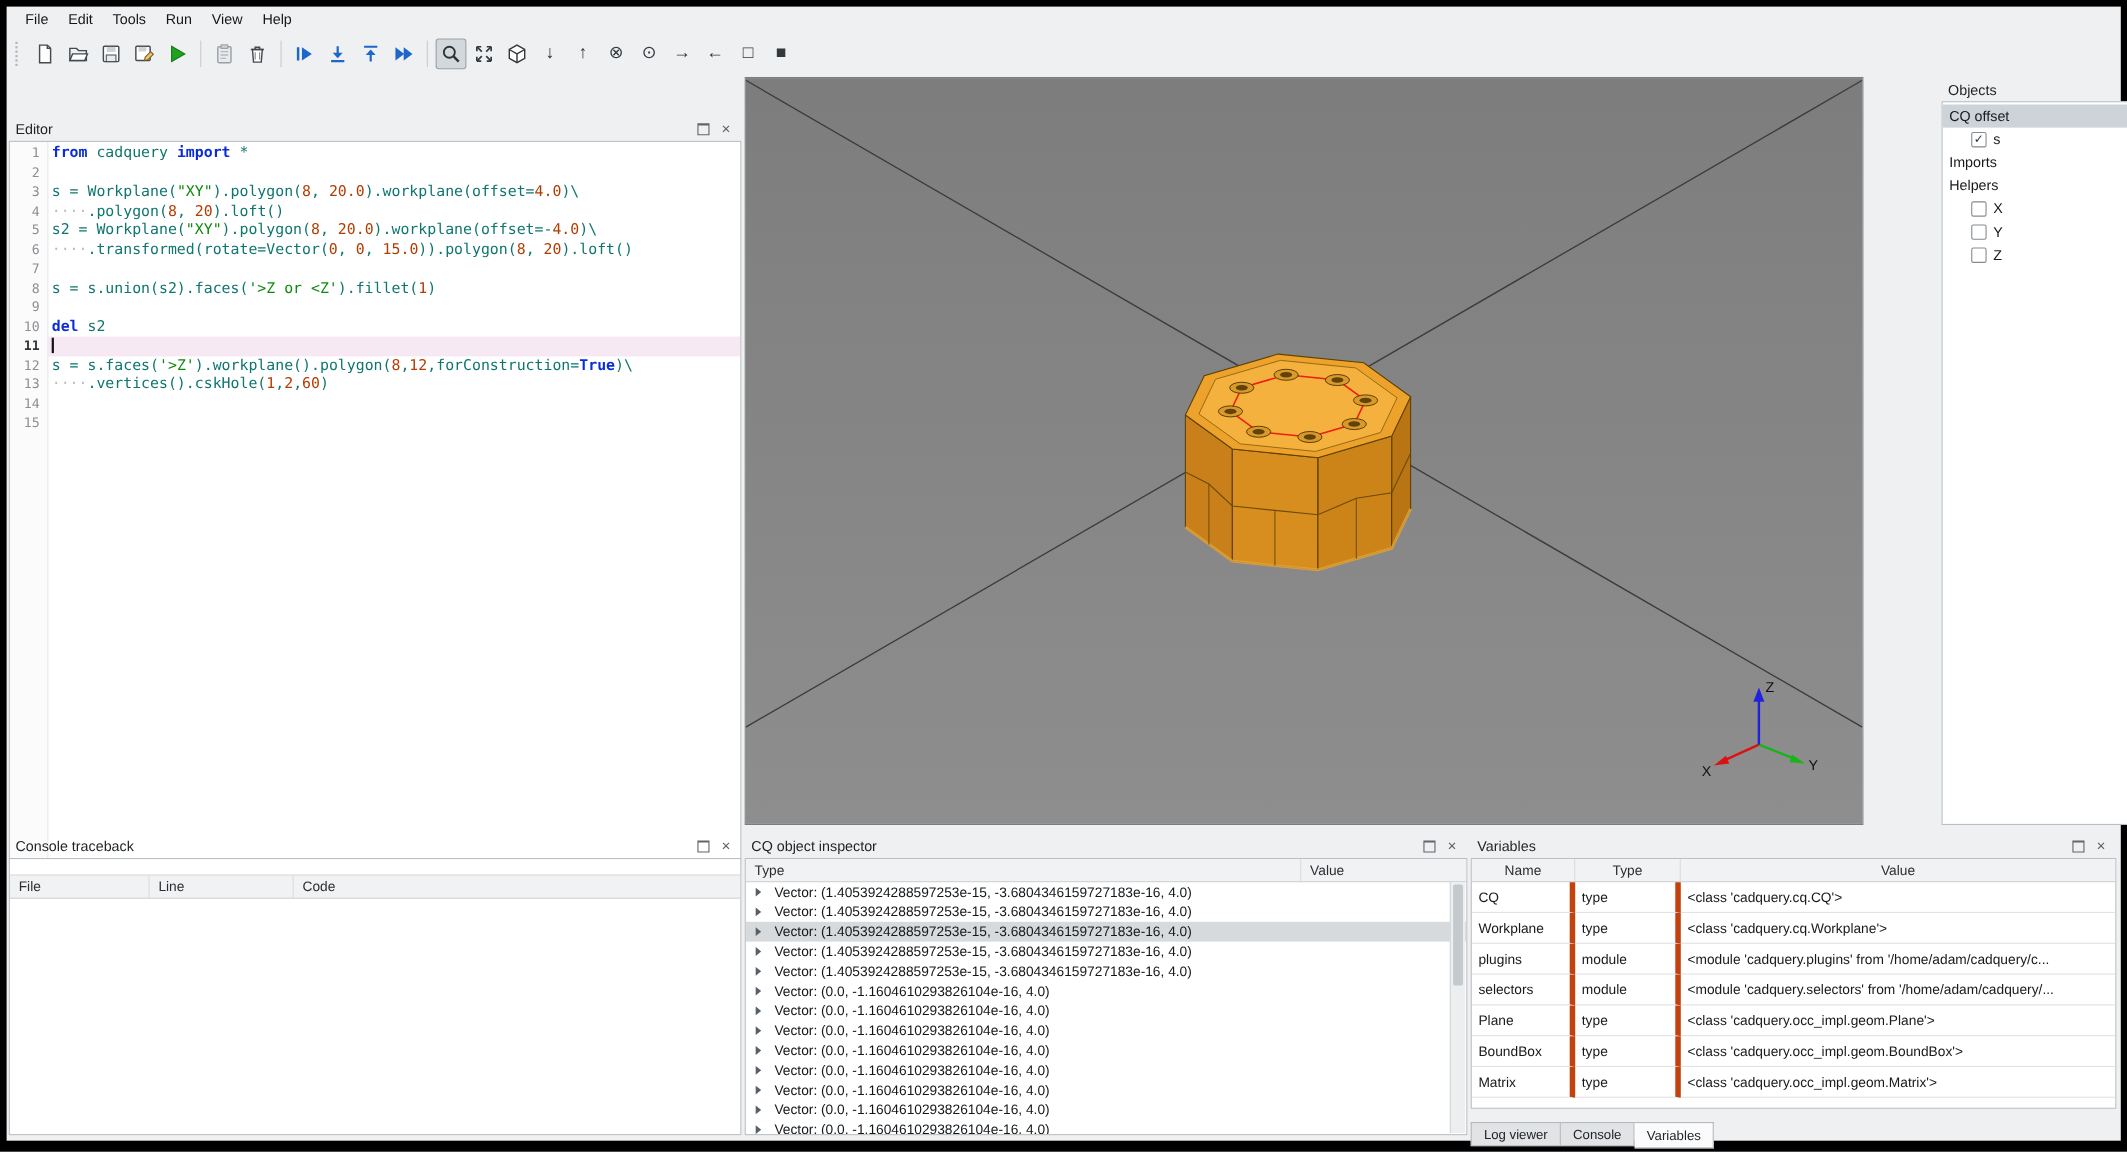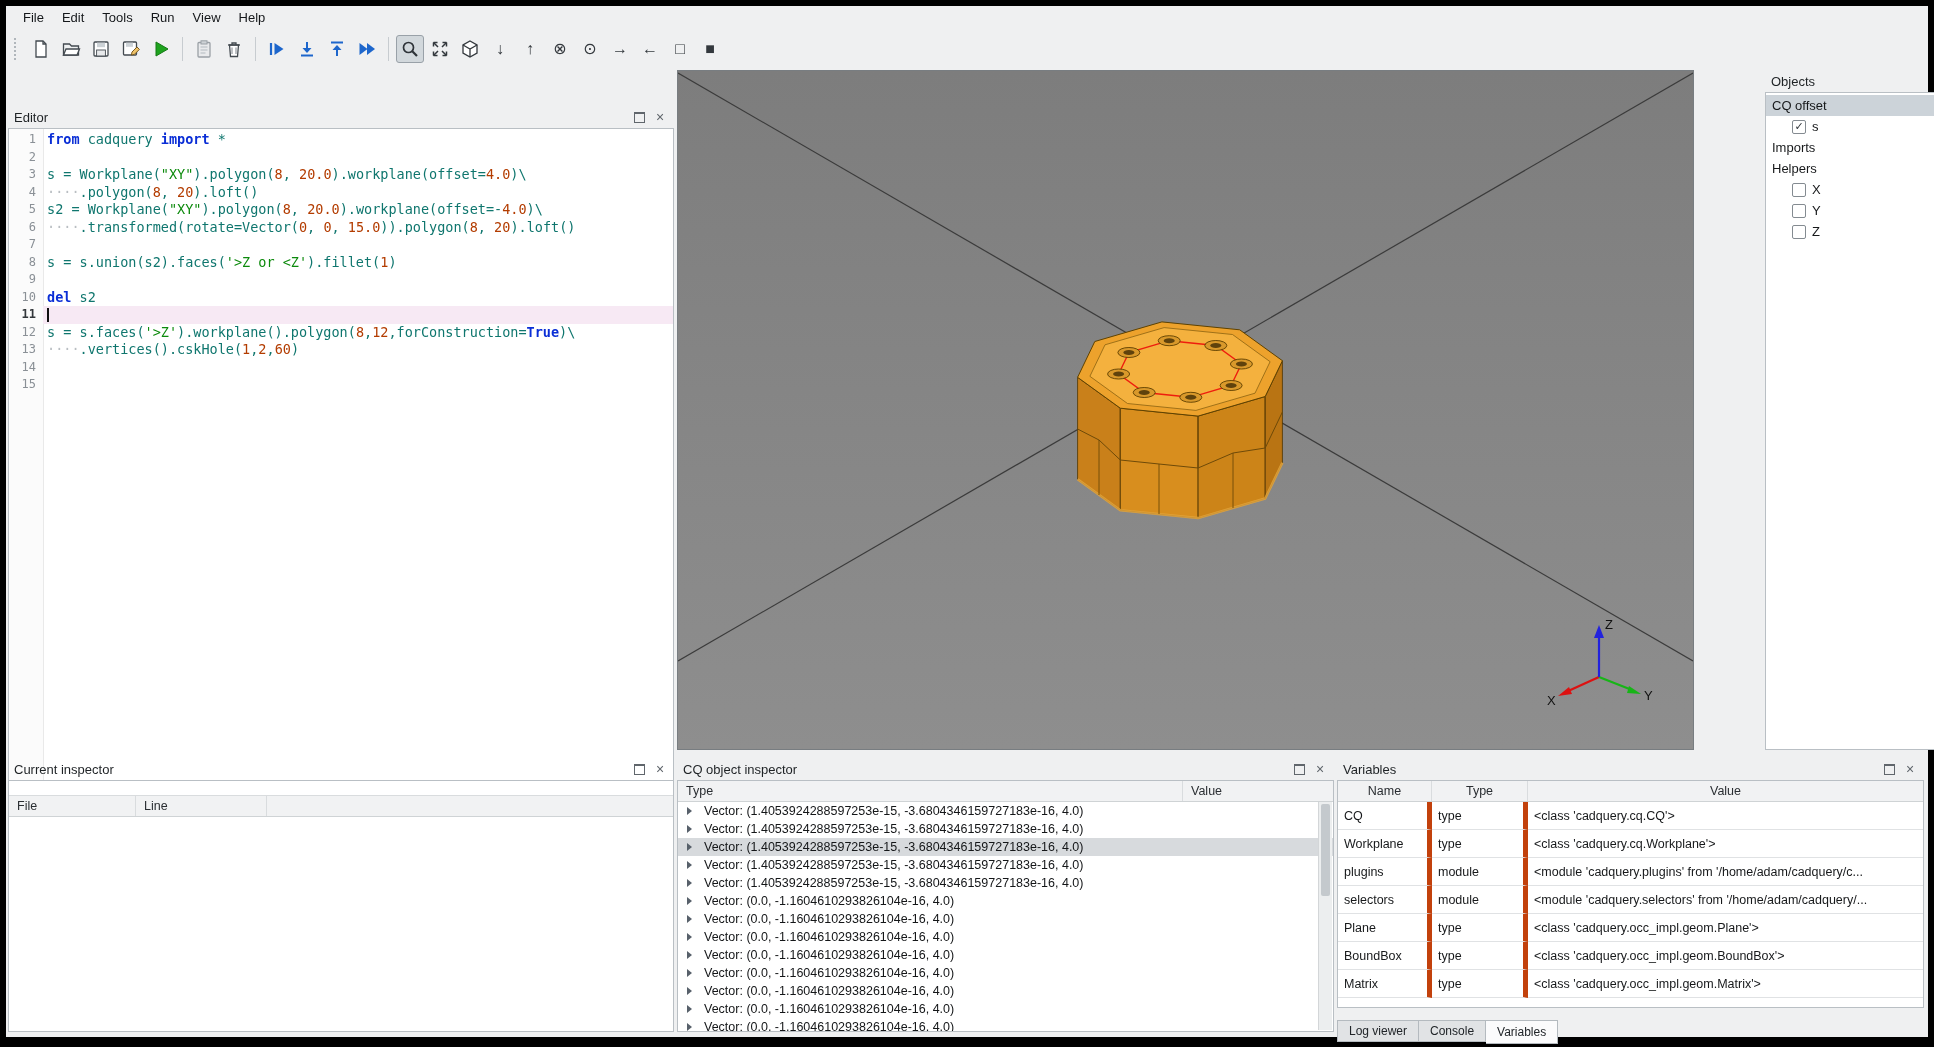--- a/index.html
+++ b/index.html
@@ -397,32 +397,33 @@
           <div class="trow" style="padding-left: 26px;">
             <span class="cb"></span>
             <span>Z</span>
           </div>
         </div>
     </div>
   </div>
 
   <div class="panel" style="left:2px;top:752px;width:666px;height:274px;">
     <div class="ptitle">
-      <span>Current inspector</span>
+      <span>Console traceback</span>
       <span class="spacer"></span>
       <span class="ticon">
           <span class="flbox"></span>
         </span>
       <span class="ticon">×</span>
     </div>
     <div class="pcontent">
       <div style="height:14px;"></div>
       <div class="hrow" id="tb-head">
         <div class="hcell" style="flex:0 0 127px;">File</div>
         <div class="hcell" style="flex:0 0 131px;">Line</div>
+        <div class="hcell" style="flex:1;border-right:none;">Code</div>
       </div>
     </div>
   </div>
 
   <div class="panel" style="left:671px;top:752px;width:657px;height:274px;">
     <div class="ptitle">
       <span>CQ object inspector</span>
       <span class="spacer"></span>
       <span class="ticon">
           <span class="flbox"></span>

